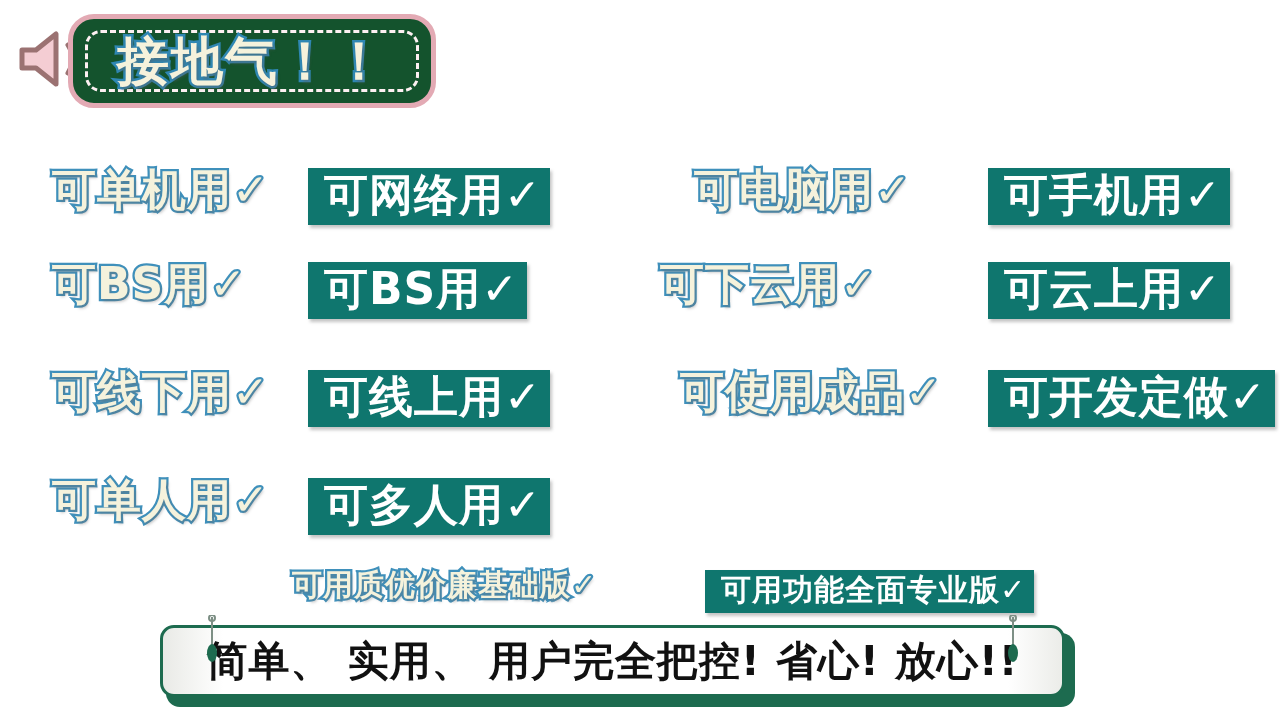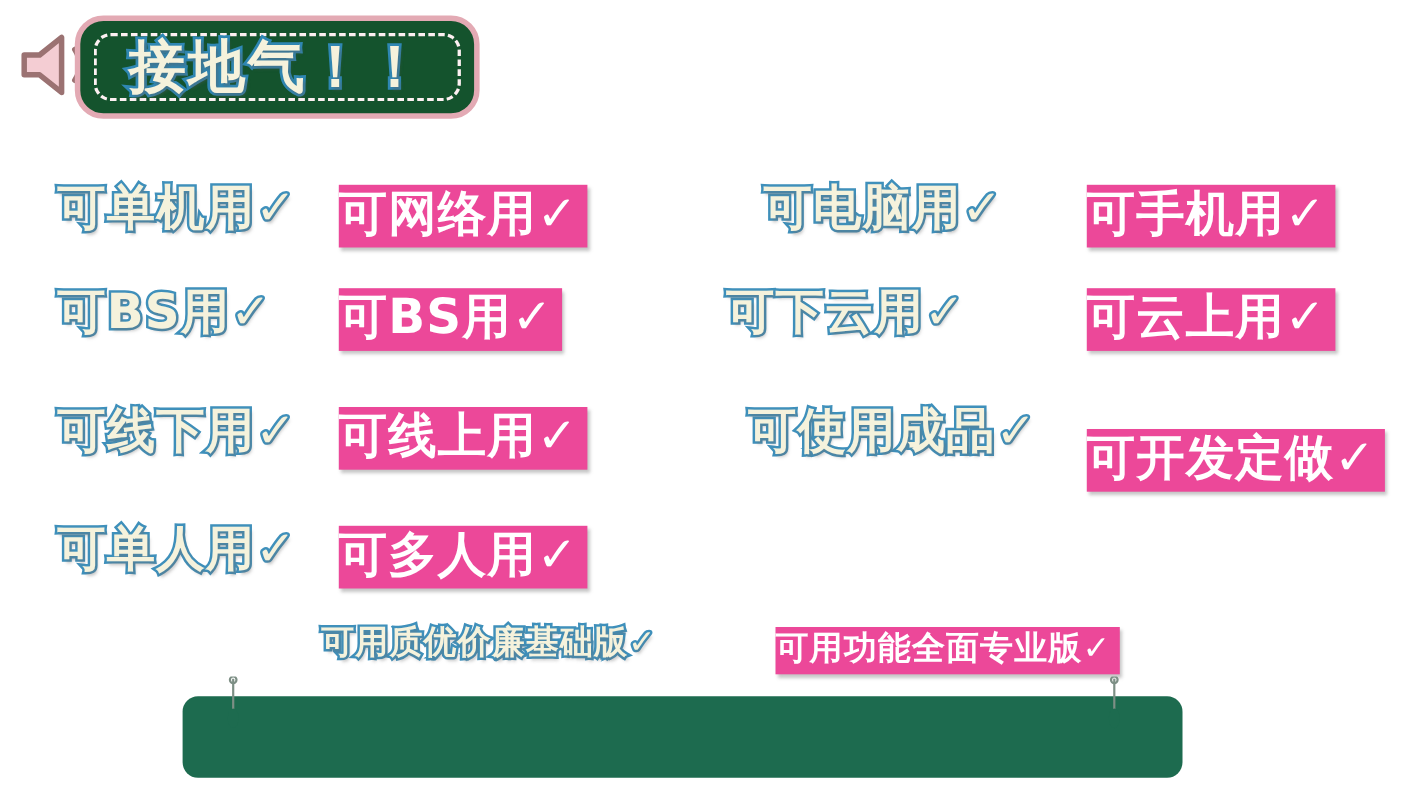--- a/index.html
+++ b/index.html
@@ -83,22 +83,22 @@
   
   .feat.blue {
     color: #f5f2dc;
     -webkit-text-stroke: 4.5px #3f90bb;
     paint-order: stroke fill;
     text-shadow: 2px 3px 3px rgba(110,110,110,0.40);
   }
   
   .feat.red {
     color: #ffffff;
-    background: #ec4899;
-    padding: 5px 8px 8px 0;
+    background: #0f766e;
+    padding: 5px 8px 8px 16px;
     box-shadow: 2px 3px 3px rgba(110,110,110,0.40);
   }
 
   .size-lg { font-size: 44px; }
   .size-sm { font-size: 30px; margin-left: 40px; }
 
   .check {
     font-weight: bold;
   }
 
@@ -203,21 +203,21 @@
 
   <div class="feat blue size-lg" style="left:52px;  top:370px;">
     <span>可线下用</span><span class="check">✓</span>
   </div>
   <div class="feat red size-lg" style="left:308px; top:370px;">
     <span>可线上用</span><span class="check">✓</span>
   </div>
   <div class="feat blue size-lg" style="left:680px; top:370px;">
     <span>可使用成品</span><span class="check">✓</span>
   </div>
-  <div class="feat red size-lg" style="left:988px; top:390px;">
+  <div class="feat red size-lg" style="left:988px; top:370px;">
     <span>可开发定做</span><span class="check">✓</span>
   </div>
 
   <div class="feat blue size-lg" style="left:52px;  top:478px;">
     <span>可单人用</span><span class="check">✓</span>
   </div>
   <div class="feat red size-lg" style="left:308px; top:478px;">
     <span>可多人用</span><span class="check">✓</span>
   </div>
 
@@ -225,20 +225,23 @@
     <span>可用质优价廉基础版</span><span class="check">✓</span>
   </div>
   <div class="feat red size-sm" style="left:665px; top:570px;">
     <span>可用功能全面专业版</span><span class="check">✓</span>
   </div>
 
 </div>
 
 <div id="bottom-banner">
   <div id="bottom-banner-shadow"></div>
+  <div id="bottom-banner-body">
+    <div id="bottom-banner-text">简单、 实用、 用户完全把控! 省心! 放心!!</div>
+  </div>
   <div class="pin" id="pin-left">
     <svg width="16" height="52" viewBox="0 0 16 52">
       <line x1="8" y1="2" x2="8" y2="32" stroke="#7d8f85" stroke-width="2"></line>
       <circle cx="8" cy="3" r="3" fill="none" stroke="#7d8f85" stroke-width="2"></circle>
       <ellipse cx="8" cy="38" rx="5" ry="9" fill="#1d6b4f"></ellipse>
     </svg>
   </div>
   <div class="pin" id="pin-right">
     <svg width="16" height="52" viewBox="0 0 16 52">
       <line x1="8" y1="2" x2="8" y2="32" stroke="#7d8f85" stroke-width="2"></line>

